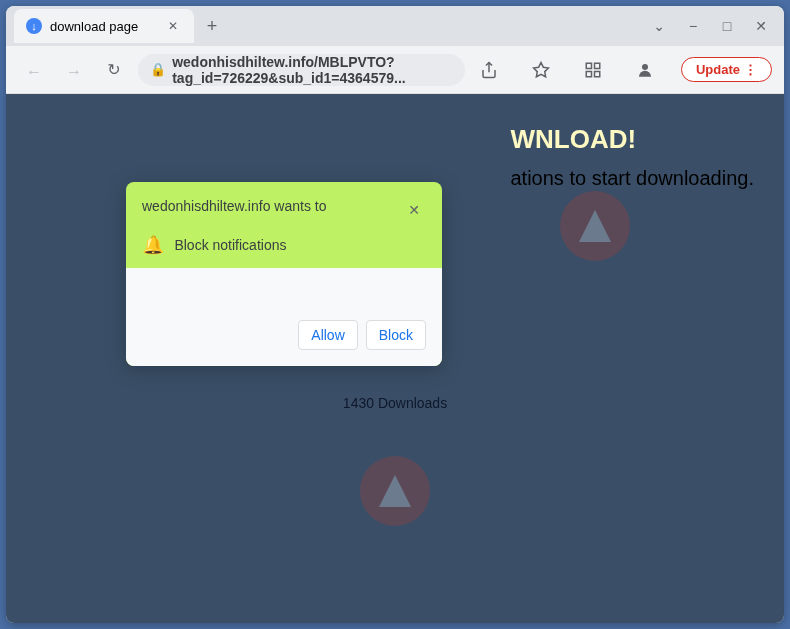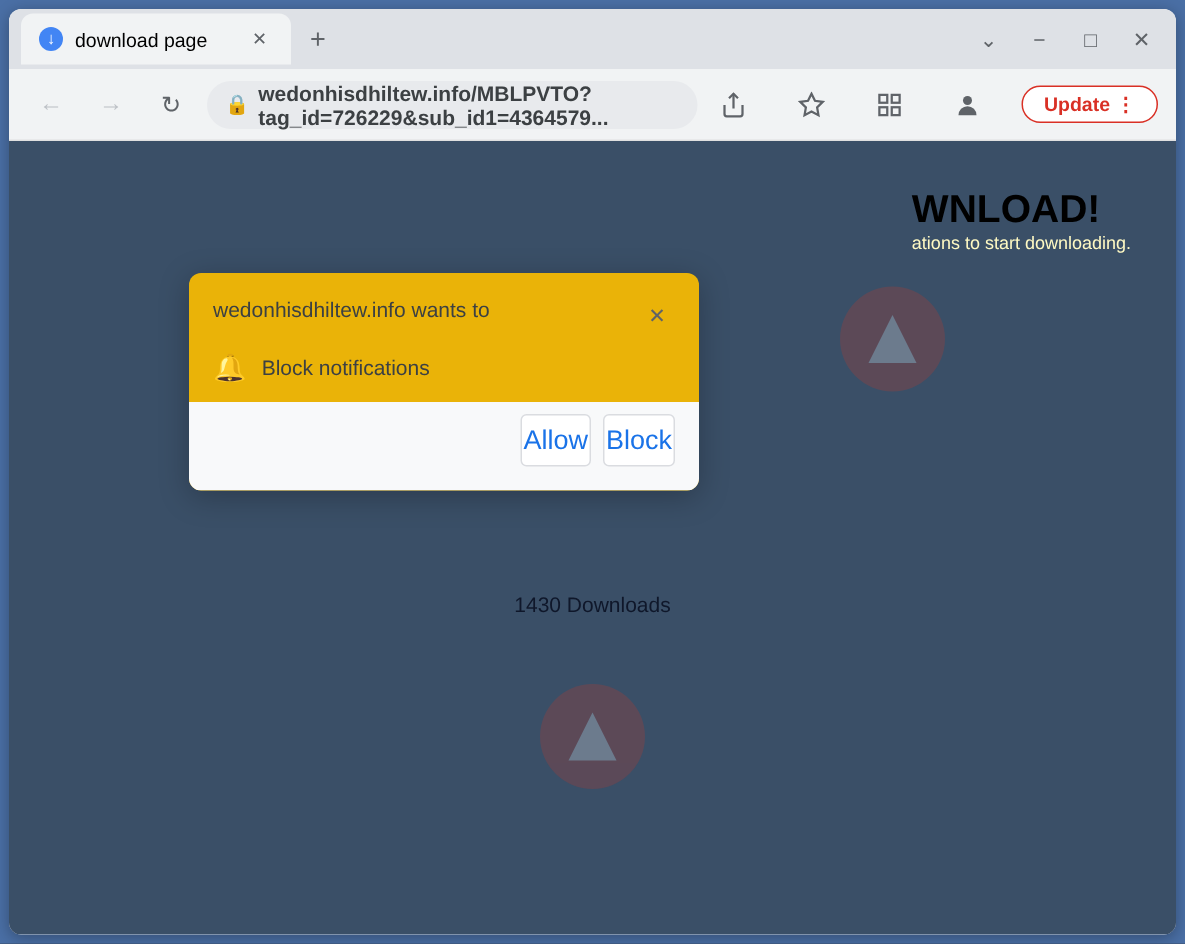--- a/index.html
+++ b/index.html
@@ -218,27 +218,27 @@
     .page-text-content {
       position: absolute;
       top: 30px;
       right: 30px;
       z-index: 1;
     }
 
     .download-title {
       font-size: 26px;
       font-weight: 700;
+      color: #fef9c3;
+    }
+
+    .download-subtitle {
+      font-size: 20px;
       color: #000000;
-    }
-
-    .download-subtitle {
-      font-size: 12px;
-      color: #fef9c3;
-      margin-top: 0;
+      margin-top: 12px;
     }
 
     .download-count {
       position: absolute;
       bottom: 40%;
       left: 50%;
       transform: translateX(-50%);
       color: #0f172a;
       font-size: 14px;
       z-index: 1;
@@ -275,24 +275,24 @@
       align-items: center;
       justify-content: center;
     }
 
     
     .notification-popup {
       position: absolute;
       top: 88px;
       left: 120px;
       z-index: 10;
-      background: #eab308;
+      background: #bef264;
       border-radius: 8px;
       box-shadow: 0 4px 20px rgba(0,0,0,0.25);
-      width: 340px;
+      width: 316px;
       padding: 0;
       overflow: hidden;
     }
 
     .popup-header {
       display: flex;
       align-items: flex-start;
       justify-content: space-between;
       padding: 16px 16px 0 16px;
     }
@@ -333,28 +333,29 @@
 
     .popup-actions {
       display: flex;
       justify-content: flex-end;
       gap: 8px;
       padding: 8px 16px 16px;
       background: #f8f9fa;
     }
 
     .popup-btn {
-      padding: 6px 1px;
+      padding: 6px 12px;
       border-radius: 4px;
-      font-size: 18px;
+      font-size: 14px;
       font-weight: 500;
       cursor: pointer;
       border: 1px solid #dadce0;
       background: white;
       color: #1a73e8;
+      margin-top: 44px;
     }
 
     .popup-btn.block {
       background: white;
       color: #1a73e8;
     }
 
     .popup-btn.allow {
       background: white;
       color: #1a73e8;

